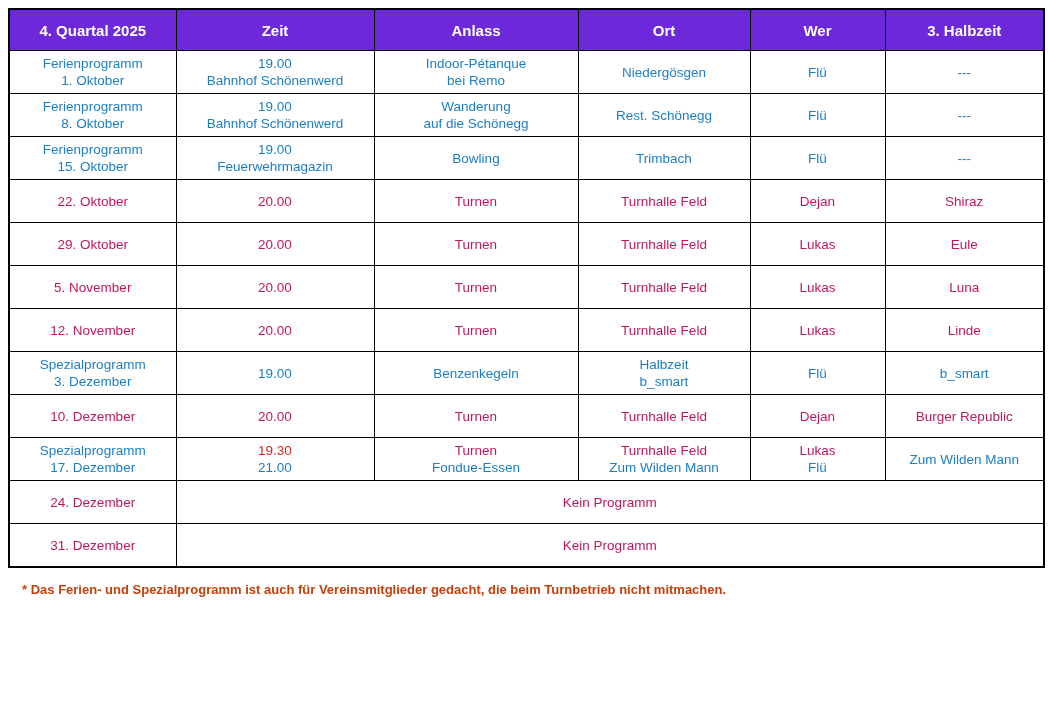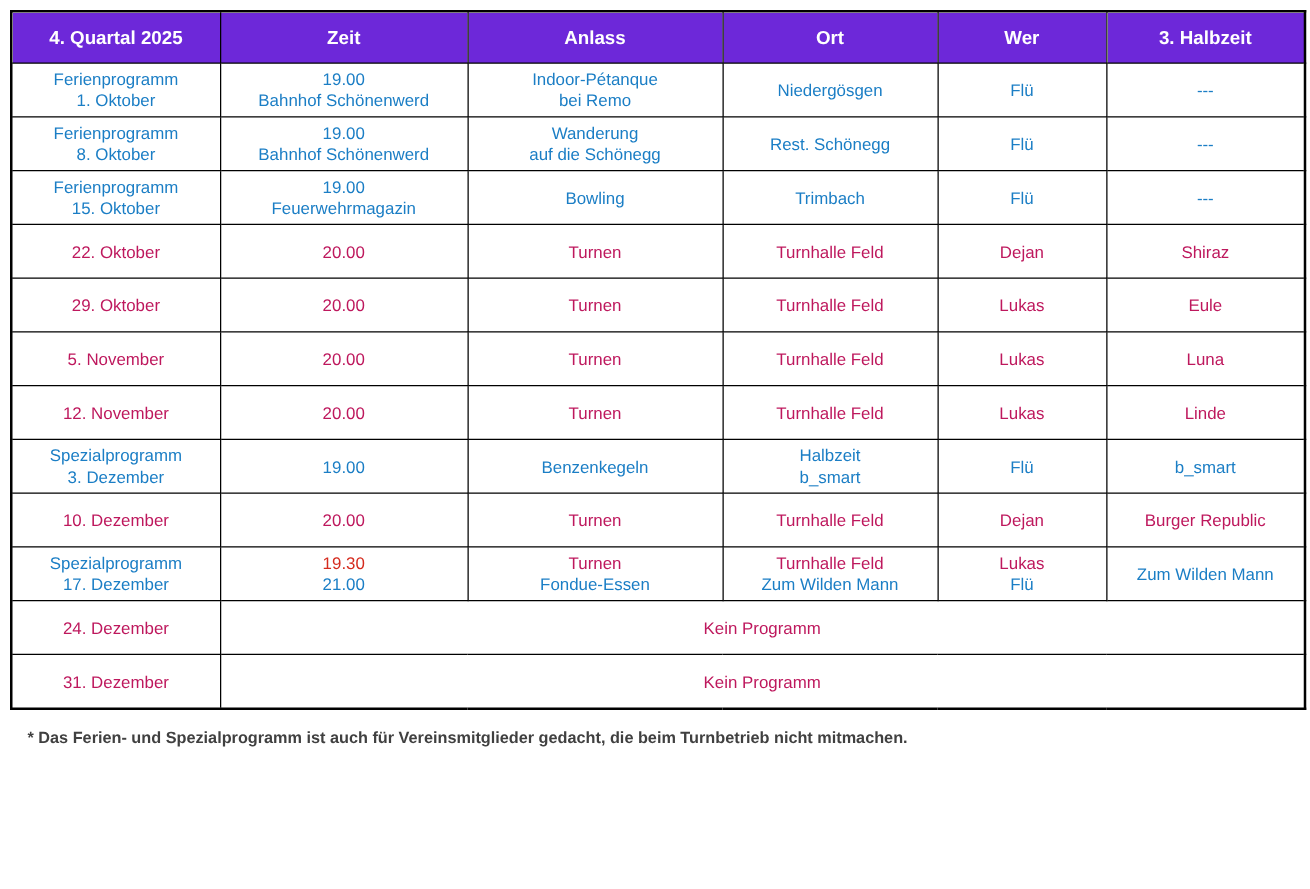--- a/index.html
+++ b/index.html
@@ -37,21 +37,21 @@
   .line{line-height:17px;}
   .c-black{color:#be185d;}
   .c-blue{color:#1B7EC5;}
   .c-red{color:#D52B1E;}
   .bold{font-weight:normal;}
   .footnote{
     margin-top:14px;
     padding-left:14px;
     font-size:13px;
     font-weight:bold;
-    color:#404040;
+    color:#c2410c;
   }
 </style>
 </head>
 <body>
 
 <table>
   <colgroup>
     <col style="width:167px">
     <col style="width:198px">
     <col style="width:204px">

